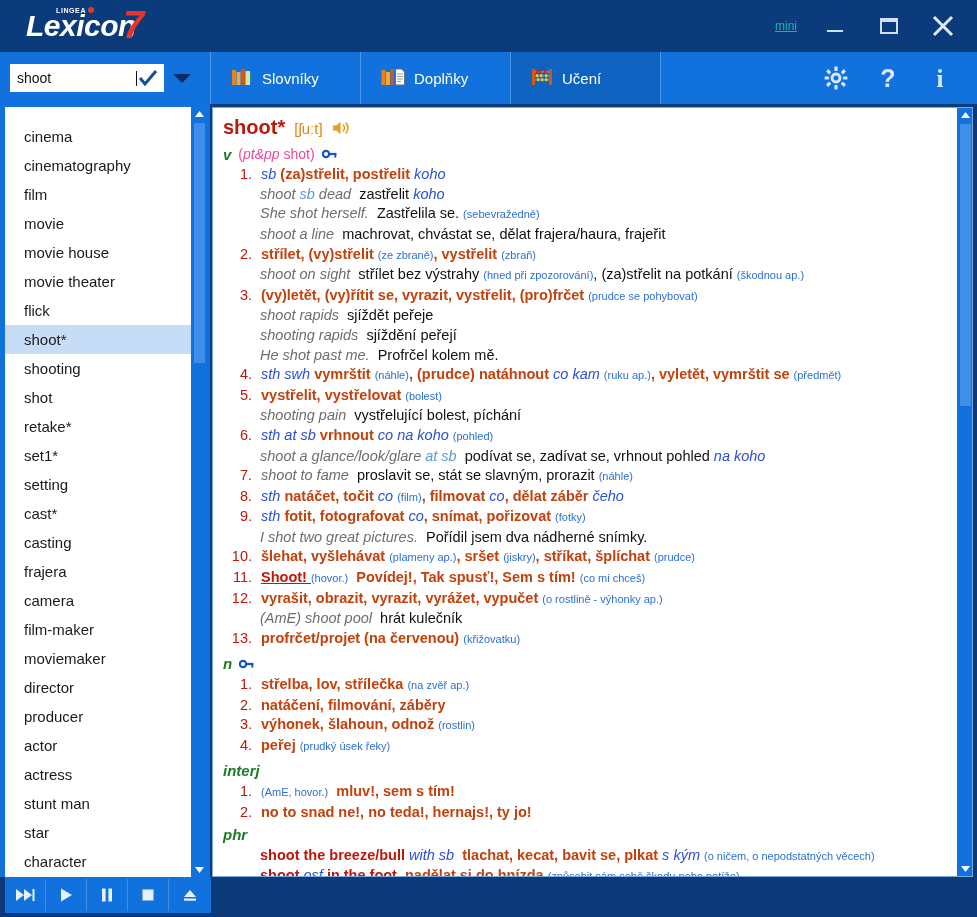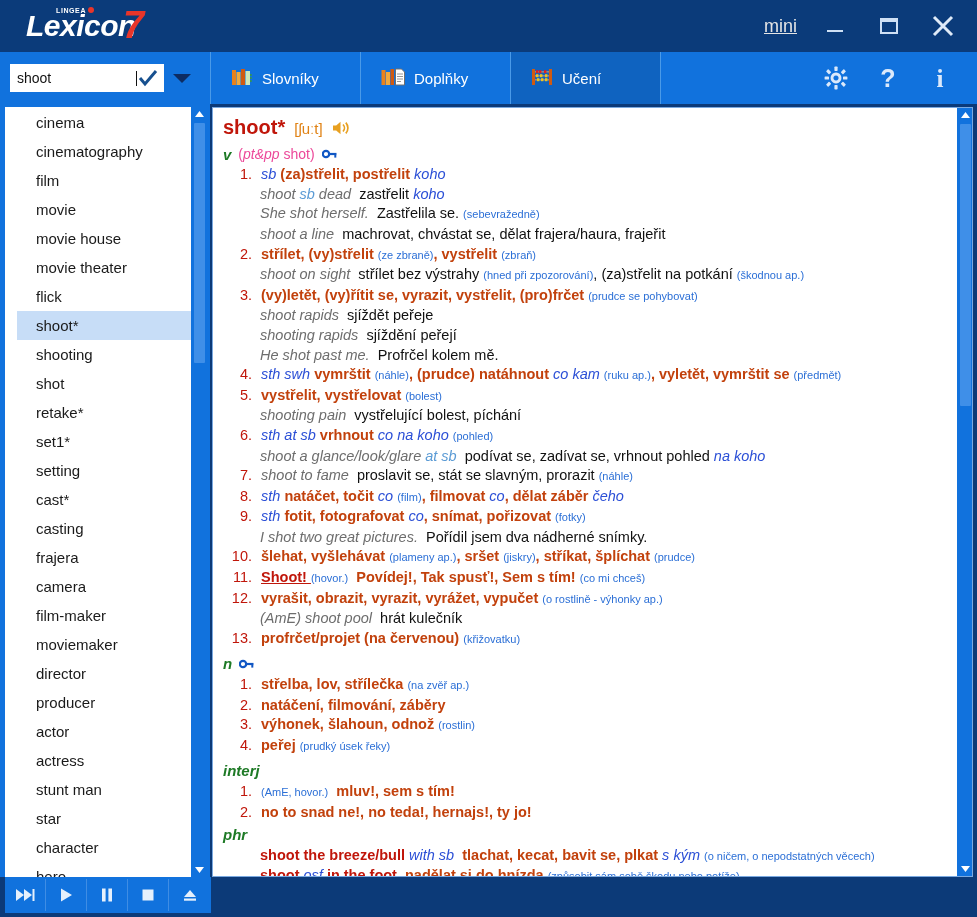--- a/index.html
+++ b/index.html
@@ -50,21 +50,21 @@
   .logo .seven {
     position: absolute; left: 105px; top: 1px;
     font-size: 38px; font-weight: bold; font-style: italic;
     color: #e8352a;
   }
   .win-controls {
     position: absolute; right: 14px; top: 0; height: 52px;
     display: flex; align-items: center; gap: 14px;
   }
   .mini-link {
-    color: #e5e5e5; font-size: 18px;
+    color: #14b8a6; font-size: 12px;
     text-decoration: underline; cursor: pointer;
     padding: 2px 4px;
   }
   .win-btn {
     width: 40px; height: 40px;
     display: flex; align-items: center; justify-content: center;
     cursor: pointer; color: #cfe0f5;
   }
   .win-btn svg { display:block; }
 
@@ -147,23 +147,22 @@
     min-height: 0;
   }
   .wordlist {
     flex: 1; background: #fff;
     position: relative;
     overflow: hidden;
     display: flex;
     min-height: 0;
   }
   .wl-items {
-    flex: 1; padding-top: 1px;
+    flex: 1; padding-top: 15px;
     overflow: hidden;
-    margin-left: 12px;
   }
   .wl-item {
     height: 29px; line-height: 29px;
     padding-left: 19px;
     font-size: 15px; color: #1a1a1a;
     white-space: nowrap;
     cursor: pointer;
   }
   .wl-item.selected { background: #c7ddf7; }
 

